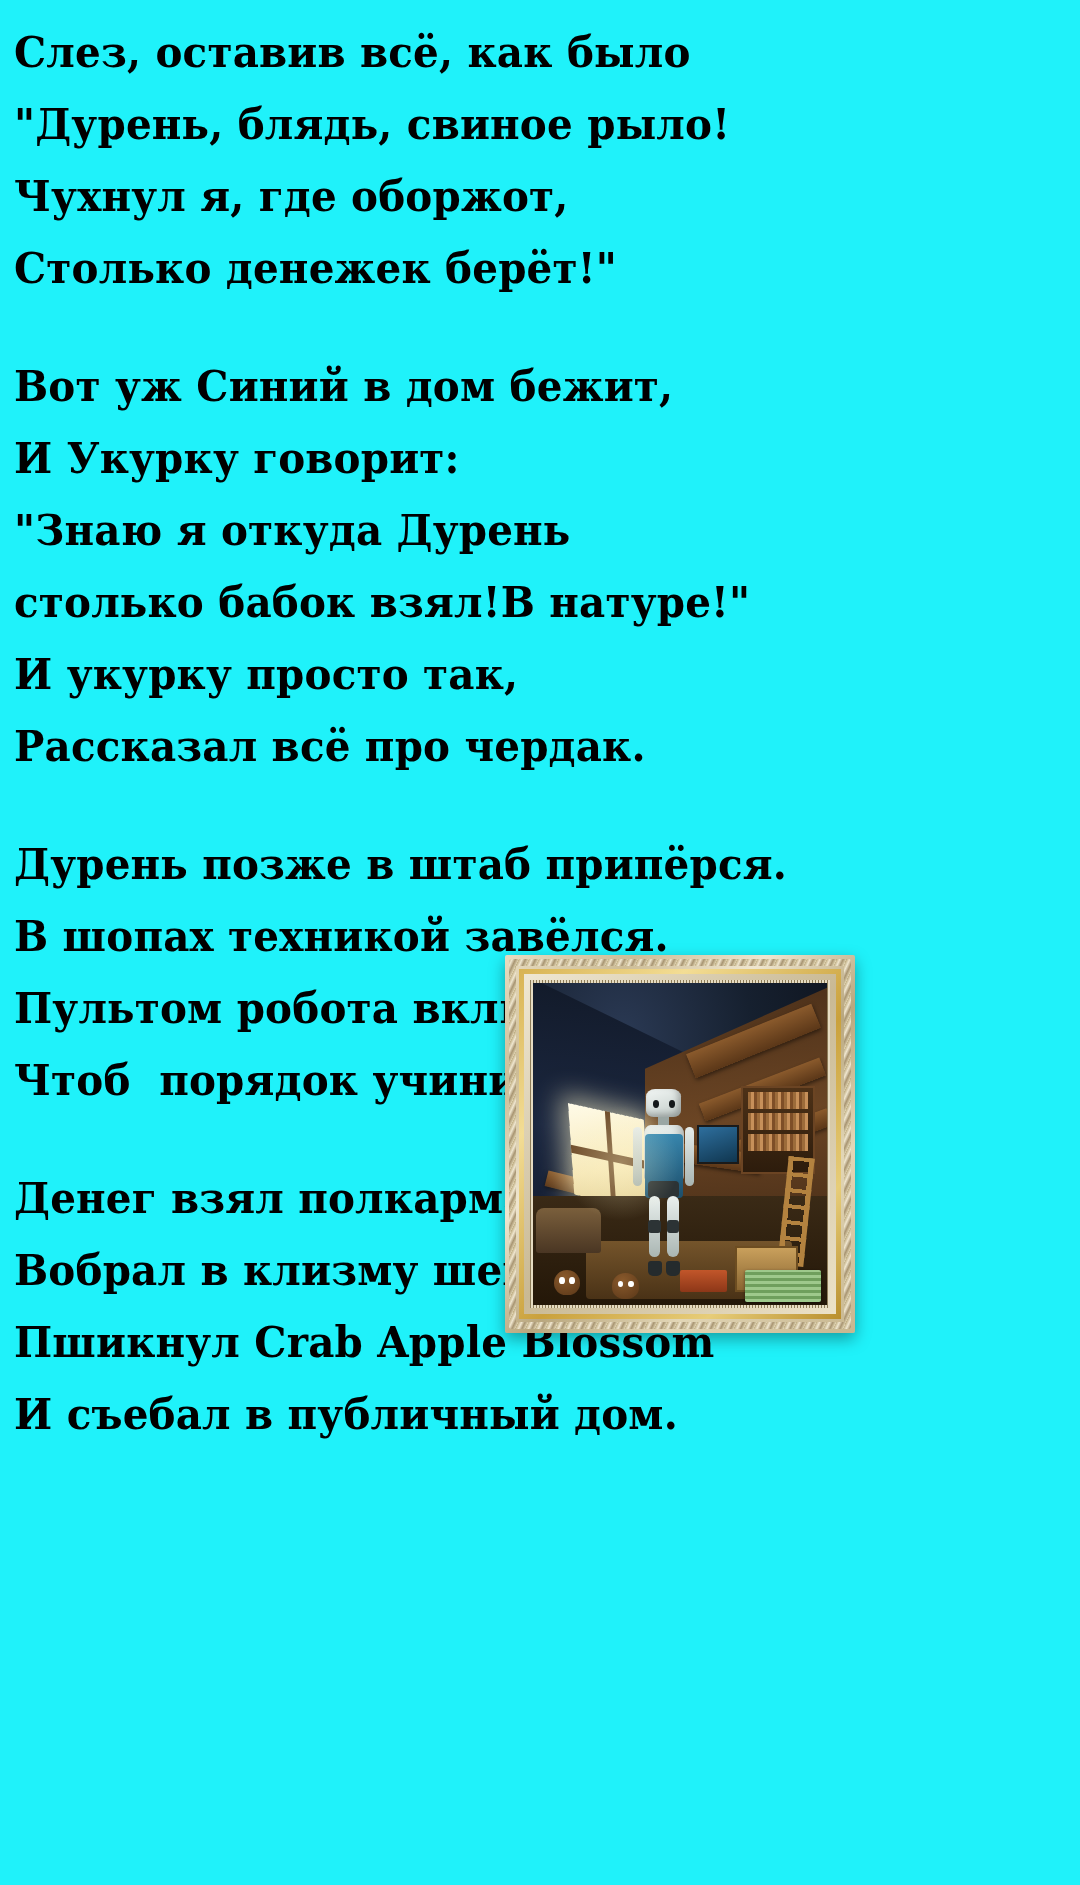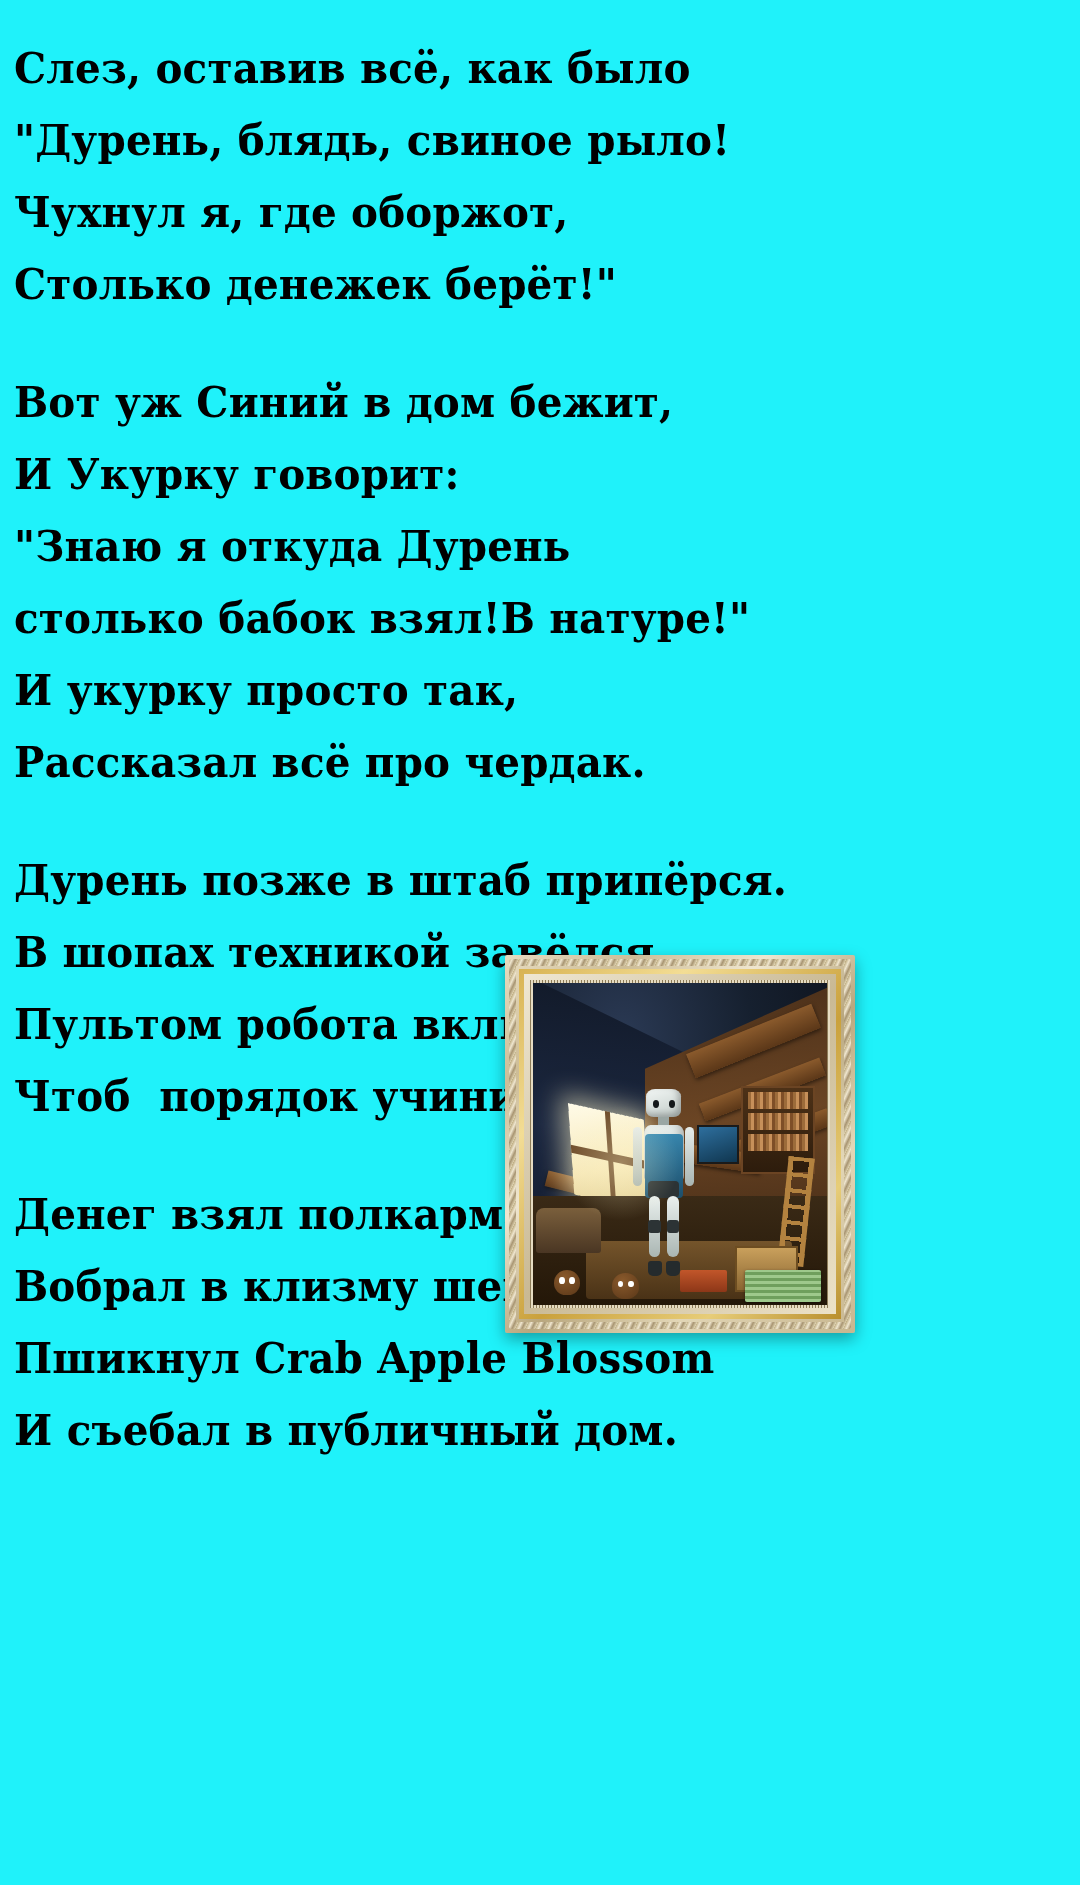--- a/index.html
+++ b/index.html
@@ -16,21 +16,21 @@
   }
   #page {
     position: relative;
     width: 1080px;
     height: 1885px;
     background: #1ff2fa;
   }
   .poem {
     position: absolute;
     left: 14px;
-    top: 32px;
+    top: 16px;
     width: 1050px;
   }
   .line {
     color: #000000;
     font-family: "DejaVu Serif", "Liberation Serif", serif;
     font-weight: bold;
     font-size: 43px;
     line-height: 72px;
     letter-spacing: 0.2px;
     white-space: pre;

